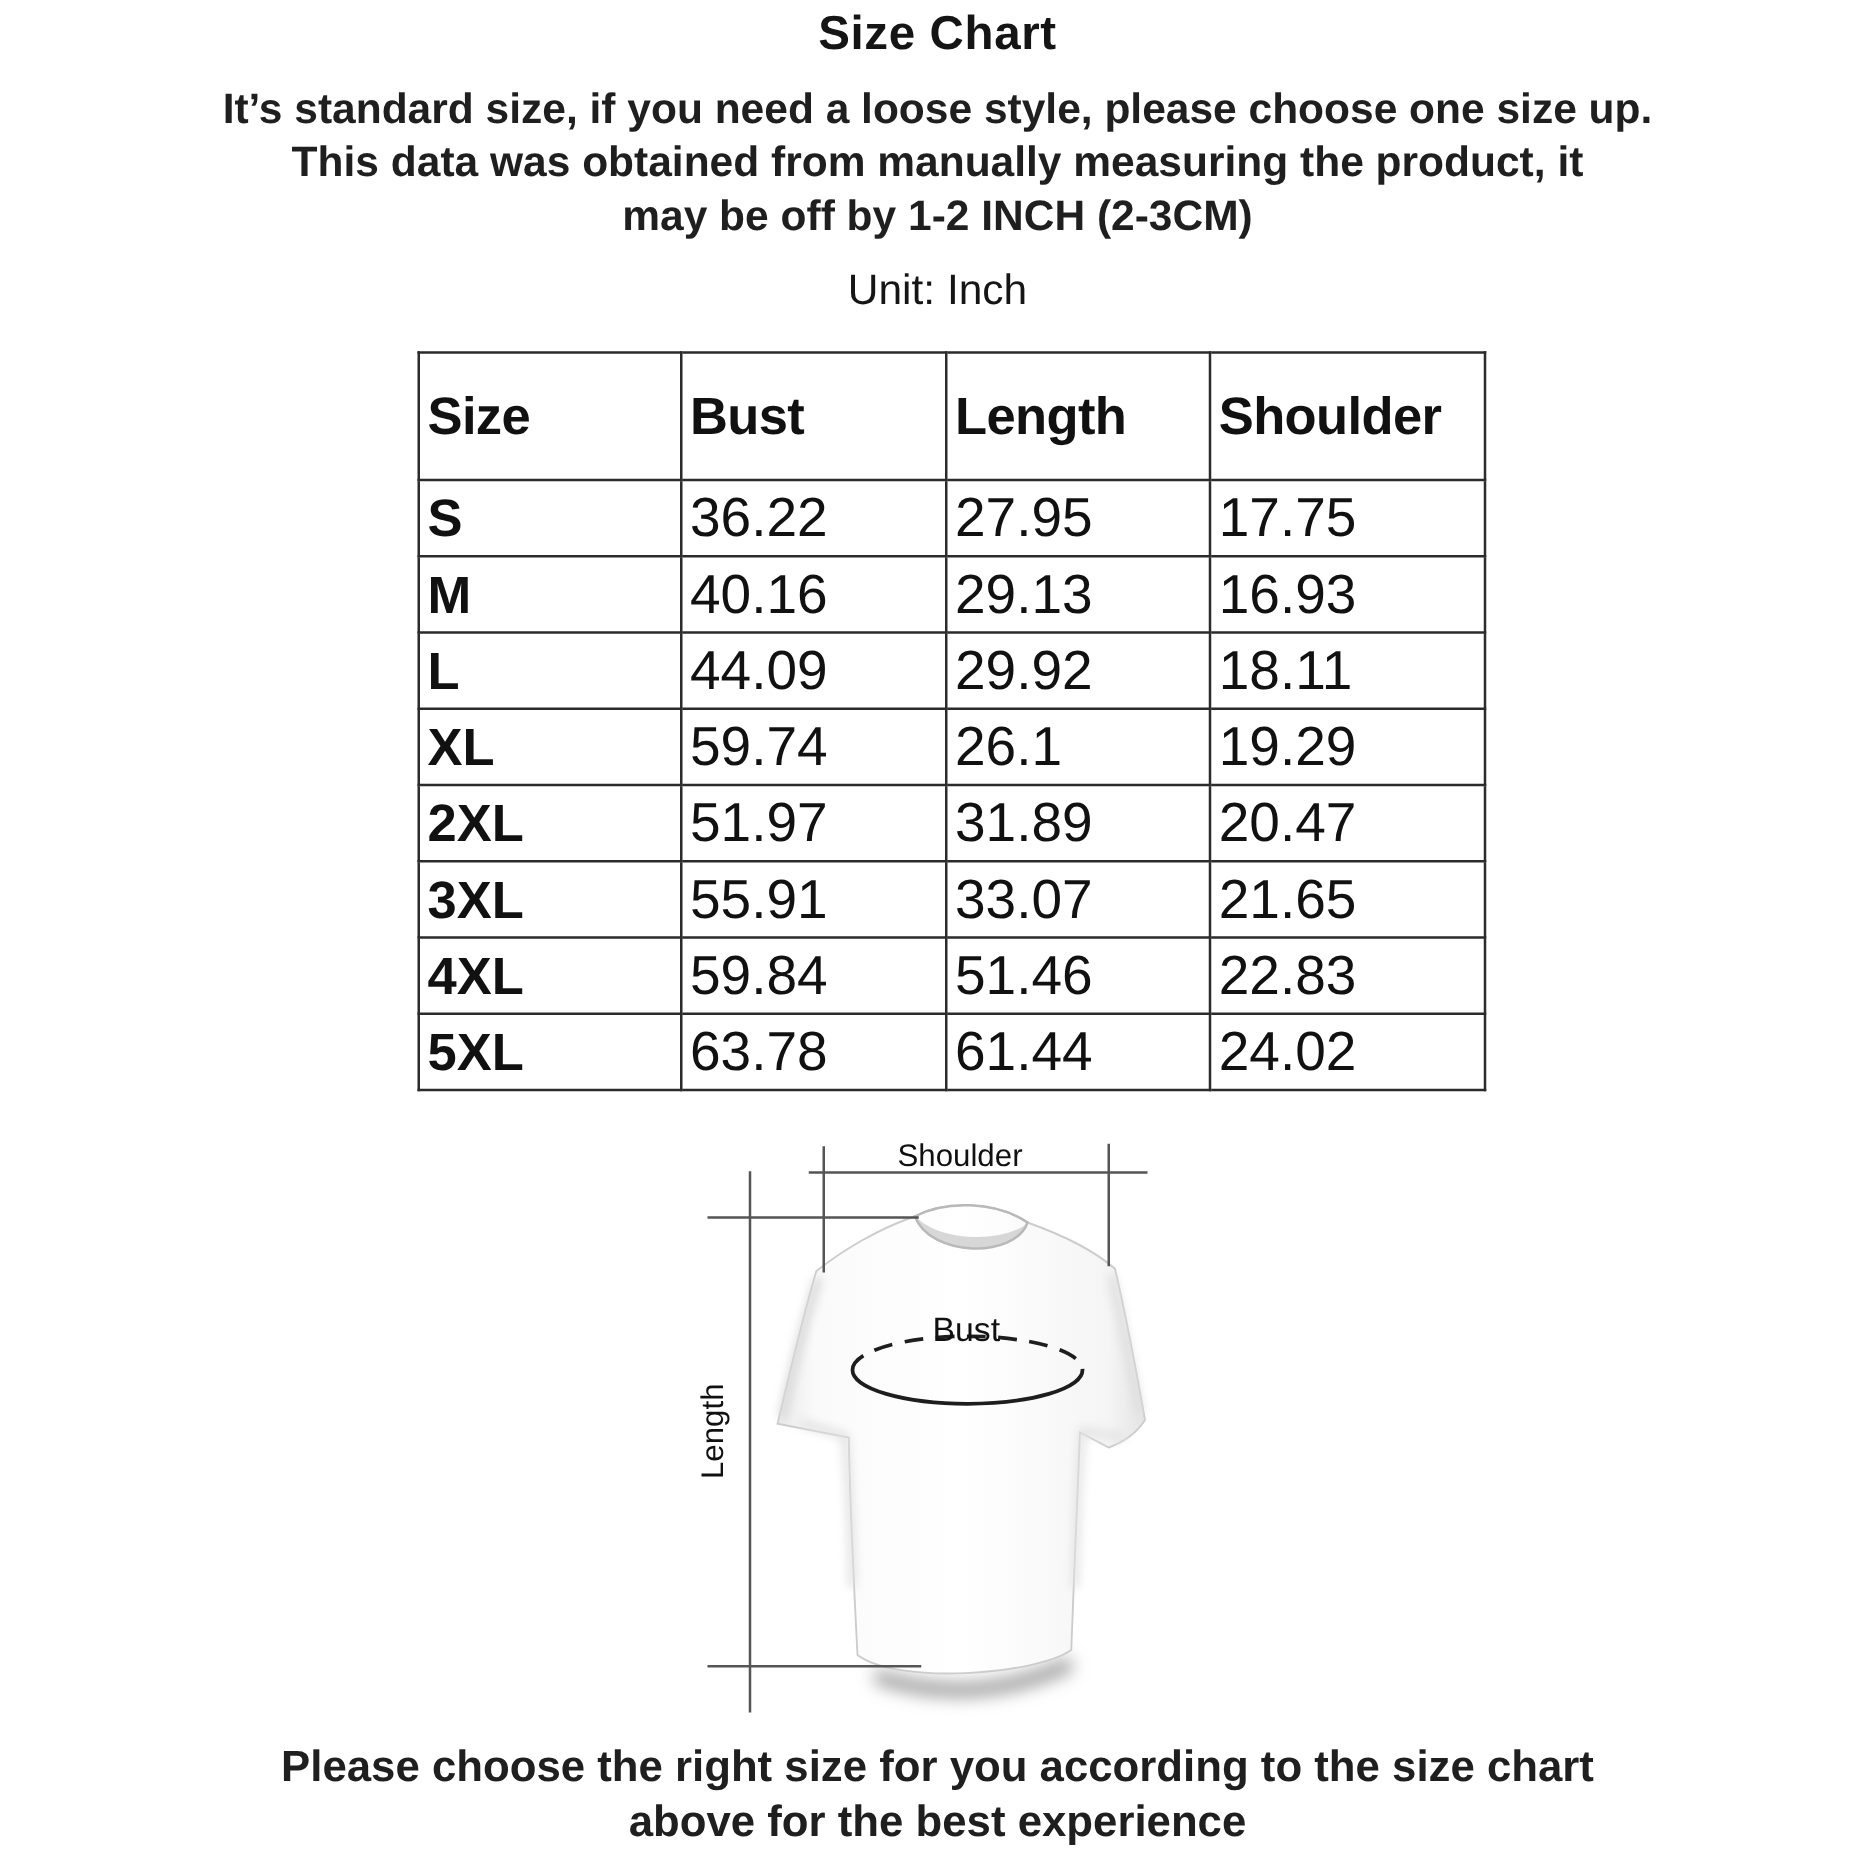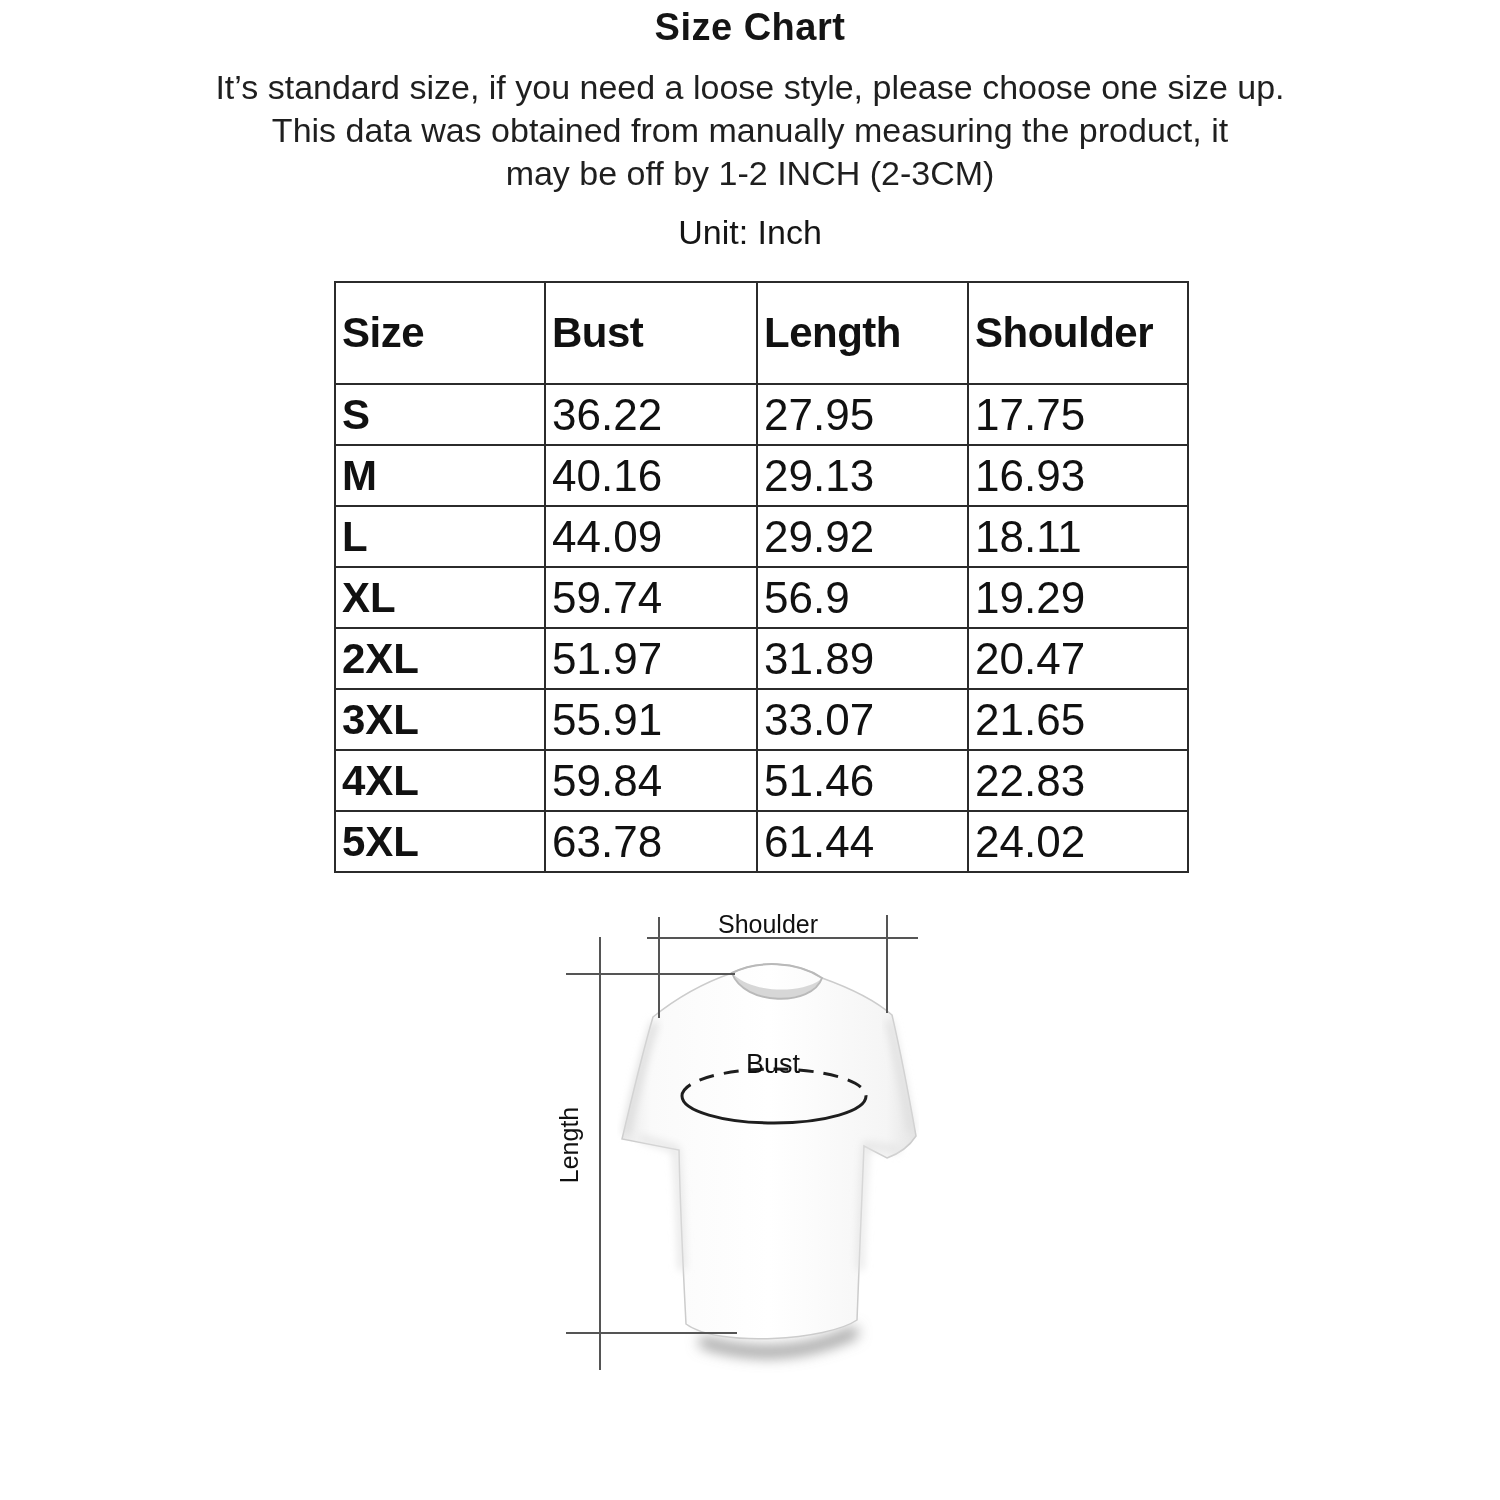--- a/index.html
+++ b/index.html
@@ -7,21 +7,21 @@
     background: #ffffff;
     font-family: "Liberation Sans", sans-serif;
     color: #1c1c1c;
   }
   #stage {
     position: relative;
     width: 1500px; height: 1500px;
     background: #ffffff;
     overflow: hidden;
   }
-  .abs { position: absolute; }
+  .abs { position: absolute; font-weight: bold; }
   .center-text { left: 0; width: 1500px; text-align: center; }
 
   .title {
     top: 6px;
     font-size: 38px; font-weight: bold;
     letter-spacing: 0.5px;
     color: #151515;
   }
   .desc {
     top: 66px;
@@ -110,21 +110,21 @@
     </tr>
     <tr class="datarow">
       <td class="sizecell">L</td>
       <td>44.09</td>
       <td>29.92</td>
       <td>18.11</td>
     </tr>
     <tr class="datarow">
       <td class="sizecell">XL</td>
       <td>59.74</td>
-      <td>56.9</td>
+      <td>26.1</td>
       <td>19.29</td>
     </tr>
     <tr class="datarow">
       <td class="sizecell">2XL</td>
       <td>51.97</td>
       <td>31.89</td>
       <td>20.47</td>
     </tr>
     <tr class="datarow">
       <td class="sizecell">3XL</td>
@@ -212,14 +212,18 @@
     </g>
 
     <path d="M 682 1096 A 92 27 0 0 1 866 1096" fill="none" stroke="#1e1e1e" stroke-width="3" stroke-dasharray="15 10"></path>
     <path d="M 682 1096 A 92 27 0 0 0 866 1096" fill="none" stroke="#1e1e1e" stroke-width="3"></path>
 
     <text x="768" y="933" text-anchor="middle" font-size="25" fill="#111">Shoulder</text>
     <text x="773" y="1073" text-anchor="middle" font-size="27" fill="#111">Bust</text>
     <text x="578" y="1145" text-anchor="middle" font-size="25" fill="#111" transform="rotate(-90 578 1145)">Length</text>
   </svg>
 
+  <div class="abs center-text footer">
+    <div>Please choose the right size for you according to the size chart</div>
+    <div>above for the best experience</div>
+  </div>
 
 </div>
 
 </body></html>

